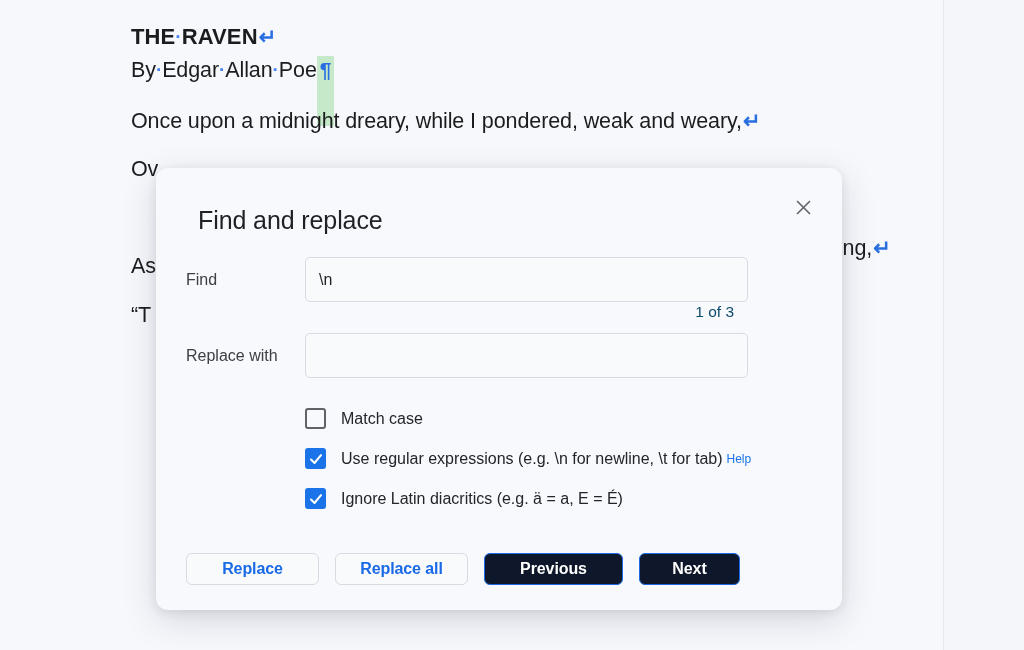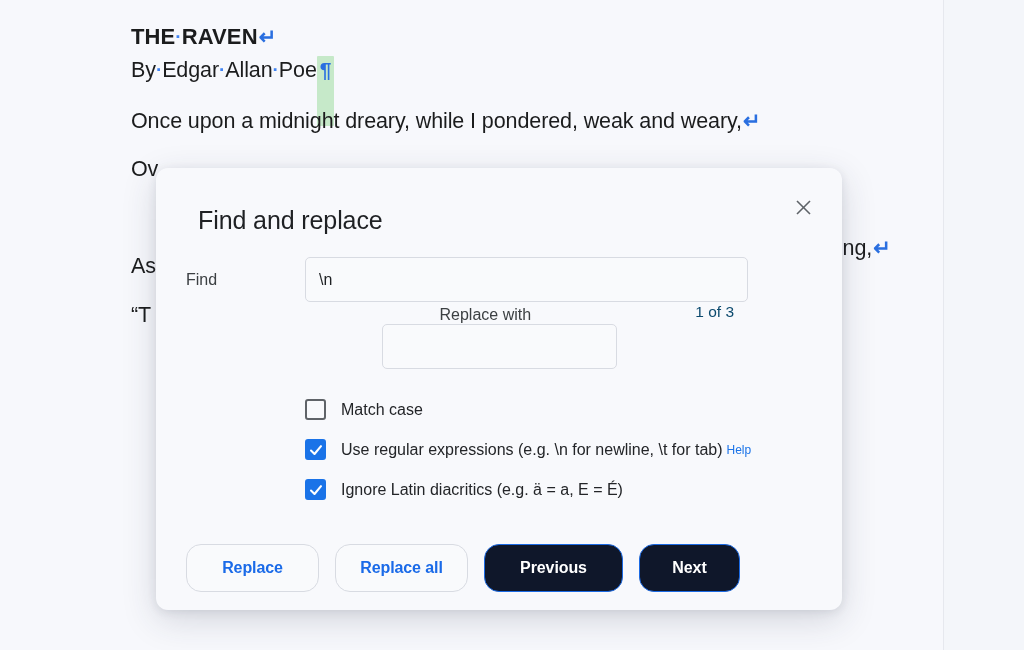--- a/index.html
+++ b/index.html
@@ -120,21 +120,21 @@
     border-radius: 50%;
     padding: 0;
   }
 
   .field-row {
     display: flex;
     align-items: center;
     padding: 0 30px;
     margin-top: 22px;
   }
-  .field-row.second { margin-top: 4px; flex-direction: column; }
+  .field-row.second { margin-top: 31px; }
   .field-label {
     width: 119px;
     flex: none;
     font-size: 16px;
     color: #3c4043;
   }
   .field-wrap {
     position: relative;
     flex: 1;
     max-width: 443px;
@@ -211,22 +211,22 @@
   }
 
   #button-row {
     display: flex;
     align-items: center;
     padding: 0 30px;
     margin-top: 44px;
     gap: 16px;
   }
   .btn {
-    height: 48px;
-    border-radius: 15px;
+    height: 32px;
+    border-radius: 6px;
     font-family: "Liberation Sans", sans-serif;
     font-size: 16px;
     font-weight: bold;
     cursor: pointer;
     padding: 0 20px;
     box-sizing: border-box;
     letter-spacing: -0.1px;
   }
   .btn-outline {
     background: #f9fafc;

